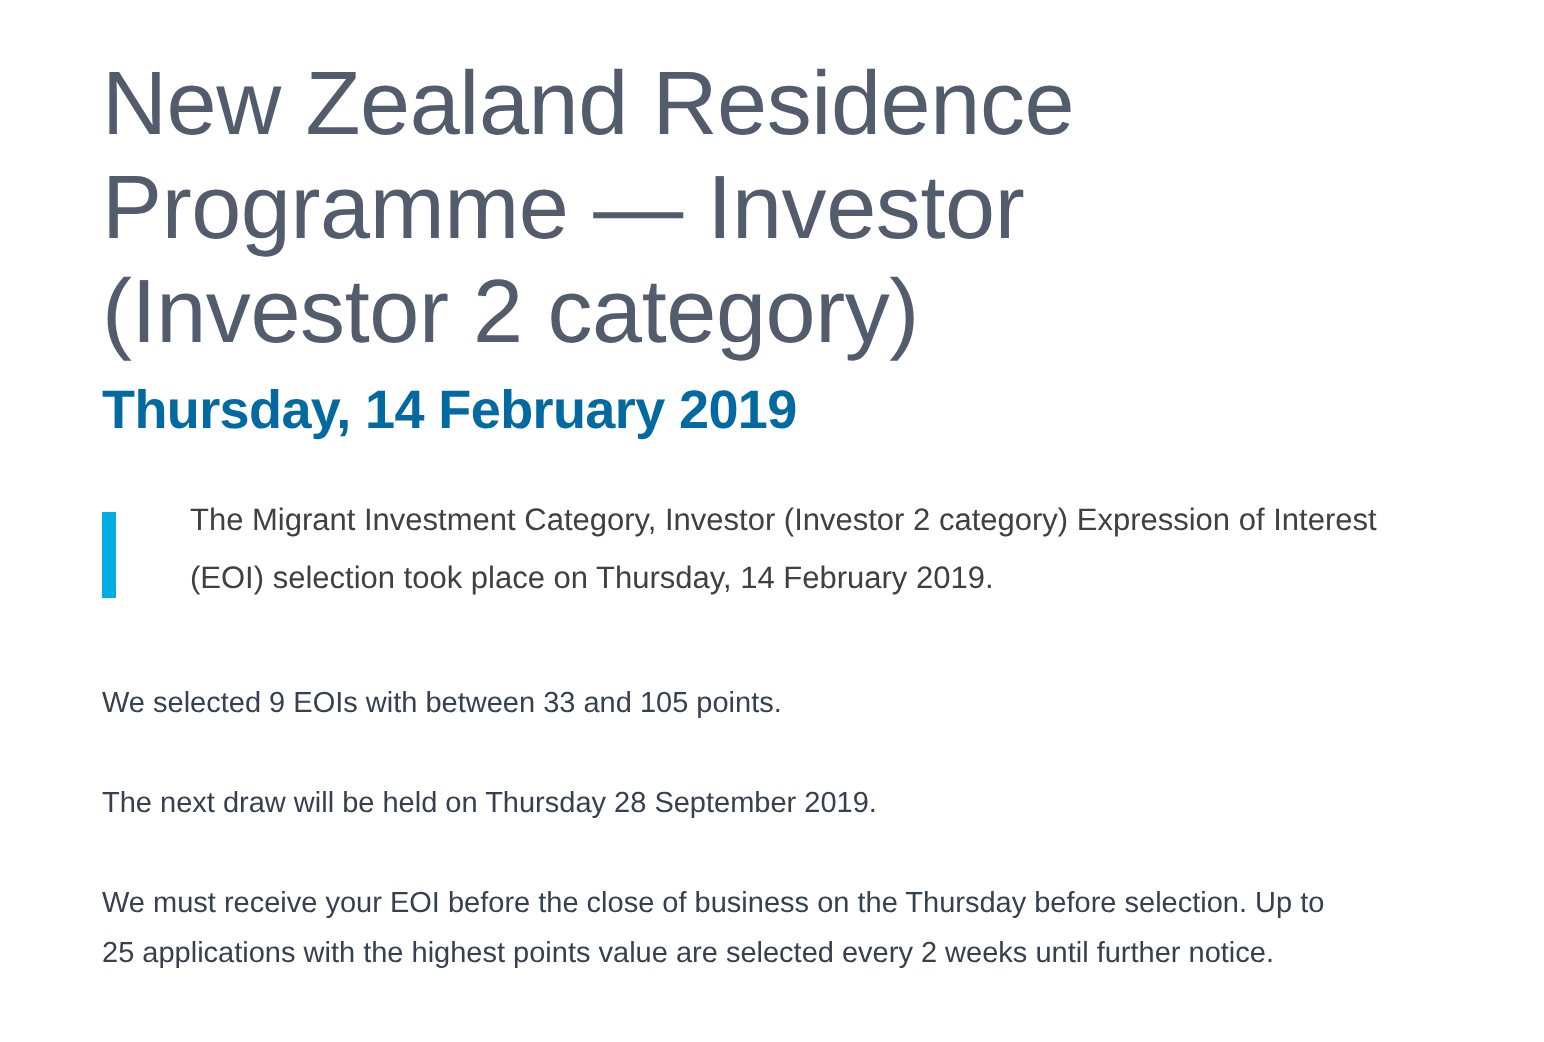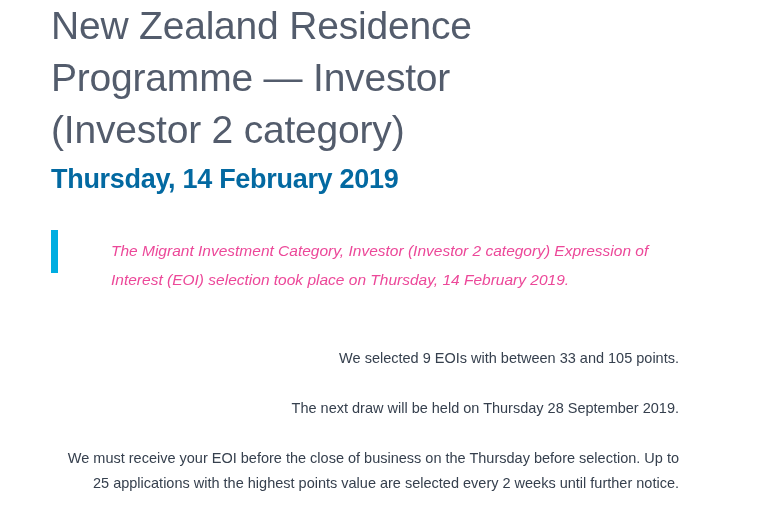--- a/index.html
+++ b/index.html
@@ -27,23 +27,24 @@
   .content {
     position: absolute;
     left: 51px;
     top: 0;
     width: 640px;
   }
 
   
   .page-title {
     margin: 0;
+    padding-top: 26px;
     font-family: "Liberation Sans", sans-serif;
     font-weight: 300;
-    font-size: 39px;
+    font-size: 45px;
     line-height: 52px;
     letter-spacing: -0.2px;
     color: #535c6c;
     white-space: pre-line;
   }
 
   
   .page-subtitle {
     margin: 0;
     padding-top: 6px;
@@ -65,42 +66,40 @@
   .lede-bar {
     position: absolute;
     left: 0;
     top: 34px;
     width: 7px;
     height: 43px;
     background: #00ade1;
   }
   .lede-text {
     display: block;
-    margin: 16px;
+    margin: 0;
     font-family: "Liberation Sans", sans-serif;
-    font-style: italic;
     font-weight: normal;
     font-size: 15.5px;
     line-height: 29px;
-    color: #ec4899;
+    color: #404040;
     max-width: 600px;
   }
 
   
   .body-block {
     padding-top: 36px;
   }
   .body-para {
     margin: 0 0 27px 0;
     font-family: "Liberation Sans", sans-serif;
     font-size: 14.5px;
     line-height: 25px;
     color: #36404e;
     max-width: 628px;
-    text-align: right;
   }
   .body-para:last-child {
     margin-bottom: 0;
   }
   .body-para.tight {
     margin-bottom: 25px;
   }
 </style>
 </head>
 <body>

